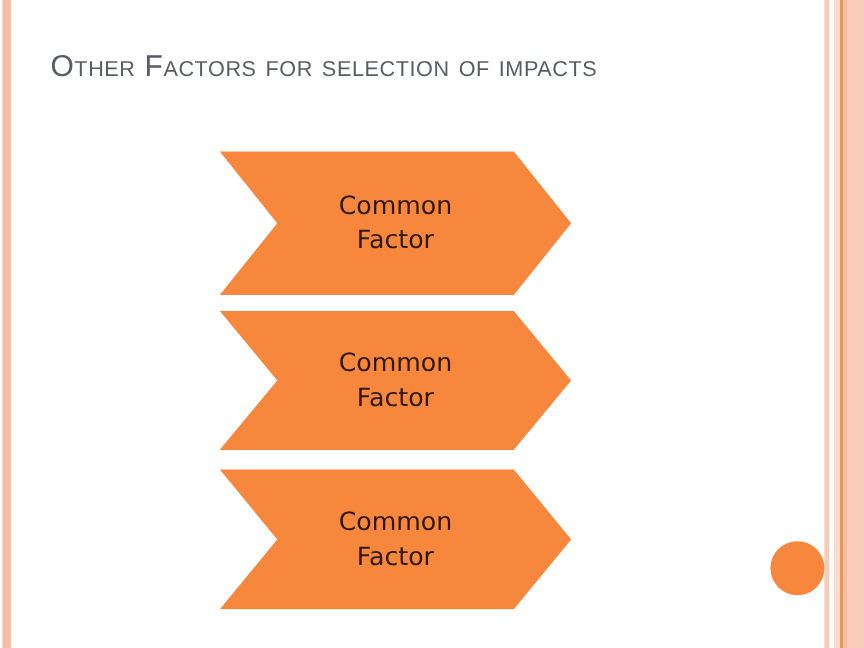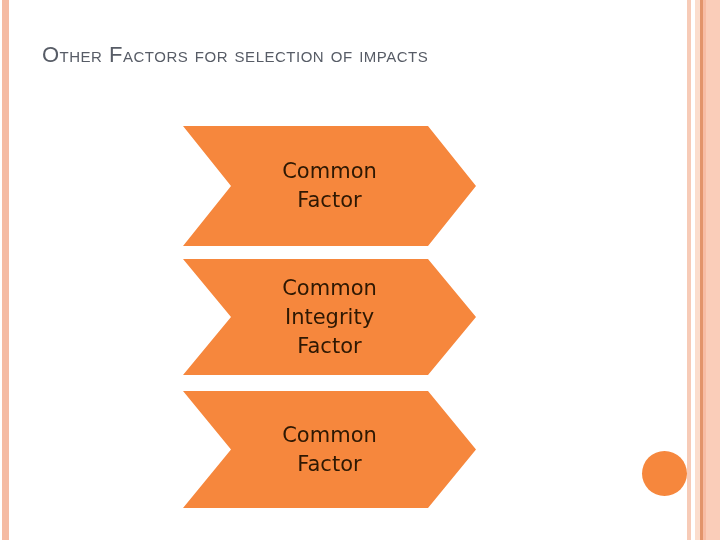--- a/index.html
+++ b/index.html
@@ -32,21 +32,21 @@
   
   .title {
     position: absolute;
     left: 42px;
     top: 36px;
     width: 600px;
     margin: 0;
     font-family: "Liberation Sans", sans-serif;
     font-variant: small-caps;
     font-weight: 400;
-    font-size: 22px;
+    font-size: 25px;
     line-height: 38px;
     letter-spacing: 0.5px;
     color: #575c66;
   }
   .title span { display: block; }
 
   
   .chevron {
     position: absolute;
     left: 183px;
@@ -97,21 +97,20 @@
     <span>Other Factors for selection of impacts</span>
   </h1>
 
   <div class="chevron chevron-1">
     <span class="line">Common</span>
     <span class="line">Factor</span>
   </div>
 
   <div class="chevron chevron-2">
     <span class="line">Common</span>
-    <span class="line">Integrity</span>
     <span class="line">Factor</span>
   </div>
 
   <div class="chevron chevron-3">
     <span class="line">Common</span>
     <span class="line">Factor</span>
   </div>
 
   <div class="circle"></div>
 

